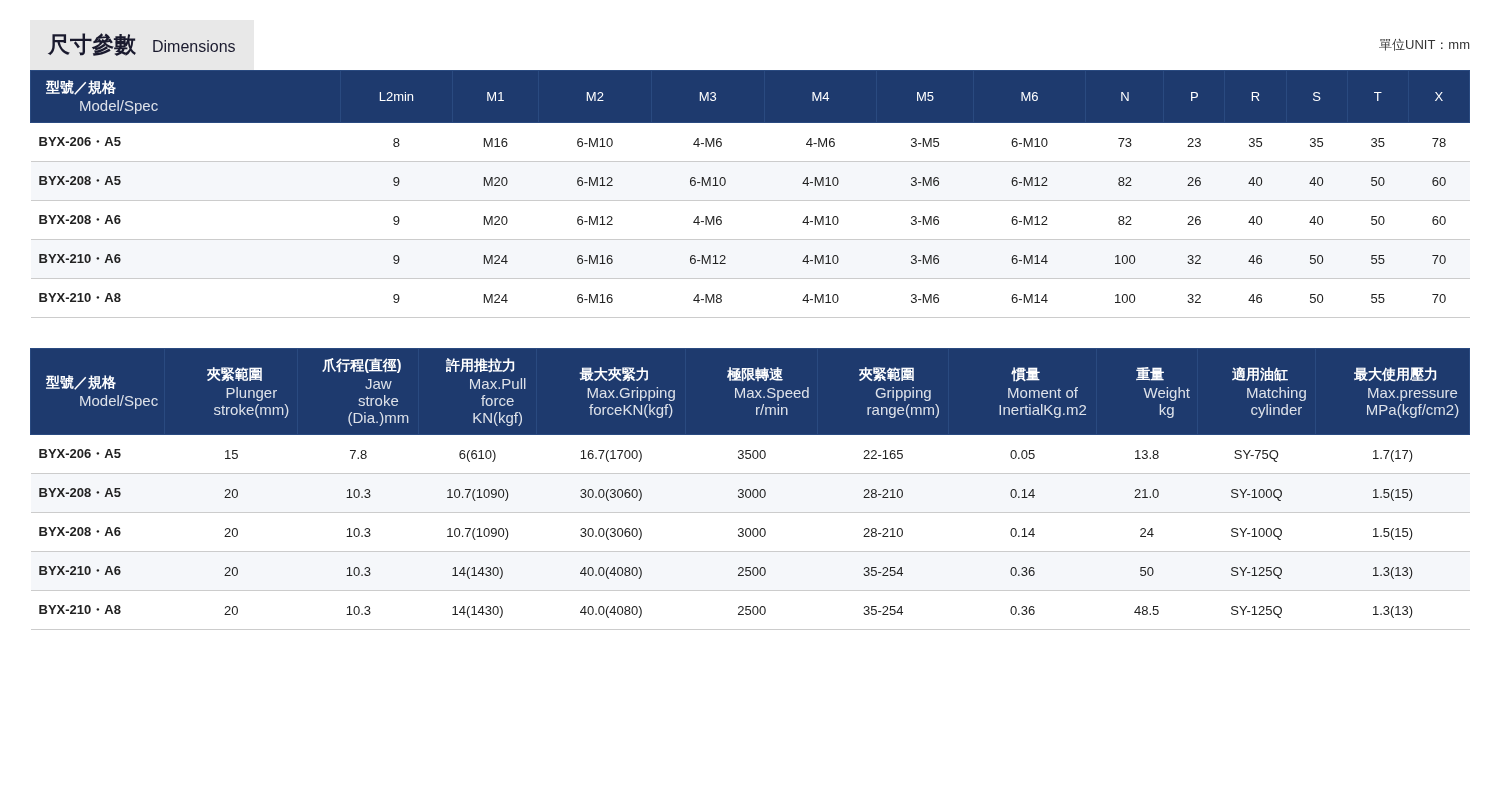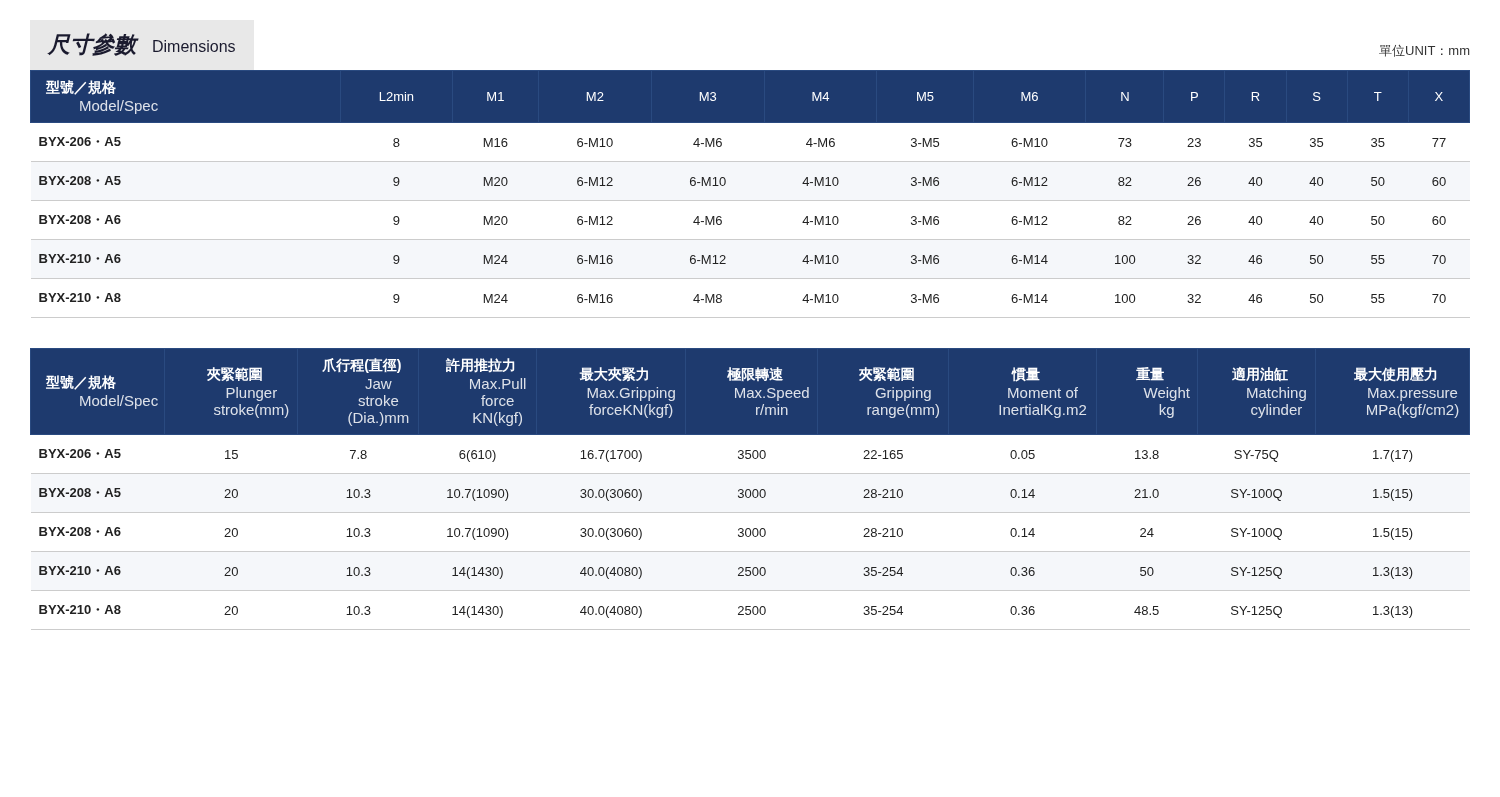--- a/index.html
+++ b/index.html
@@ -15,32 +15,31 @@
       padding: 10px 18px;
       margin-bottom: 0;
       display: flex;
       align-items: baseline;
       gap: 16px;
     }
     .section-title .zh {
       font-size: 22px;
       font-weight: bold;
       color: #1a1a2e;
-      font-style: italic;
     }
     .section-title .en {
       font-size: 16px;
       color: #1a1a2e;
       font-weight: normal;
     }
     .unit-label {
       text-align: right;
       font-size: 13px;
       color: #333;
-      margin-bottom: 10px;
+      margin-bottom: 16px;
     }
     table {
       width: 100%;
       border-collapse: collapse;
       margin-bottom: 30px;
     }
     thead tr {
       background: #1e3a6e;
       color: #fff;
     }
@@ -134,21 +133,21 @@
           <td>6-M10</td>
           <td>4-M6</td>
           <td>4-M6</td>
           <td>3-M5</td>
           <td>6-M10</td>
           <td>73</td>
           <td>23</td>
           <td>35</td>
           <td>35</td>
           <td>35</td>
-          <td>77</td>
+          <td>78</td>
         </tr>
         <tr>
           <td class="model-cell">BYX-208・A5</td>
           <td>9</td>
           <td>M20</td>
           <td>6-M12</td>
           <td>6-M10</td>
           <td>4-M10</td>
           <td>3-M6</td>
           <td>6-M12</td>

